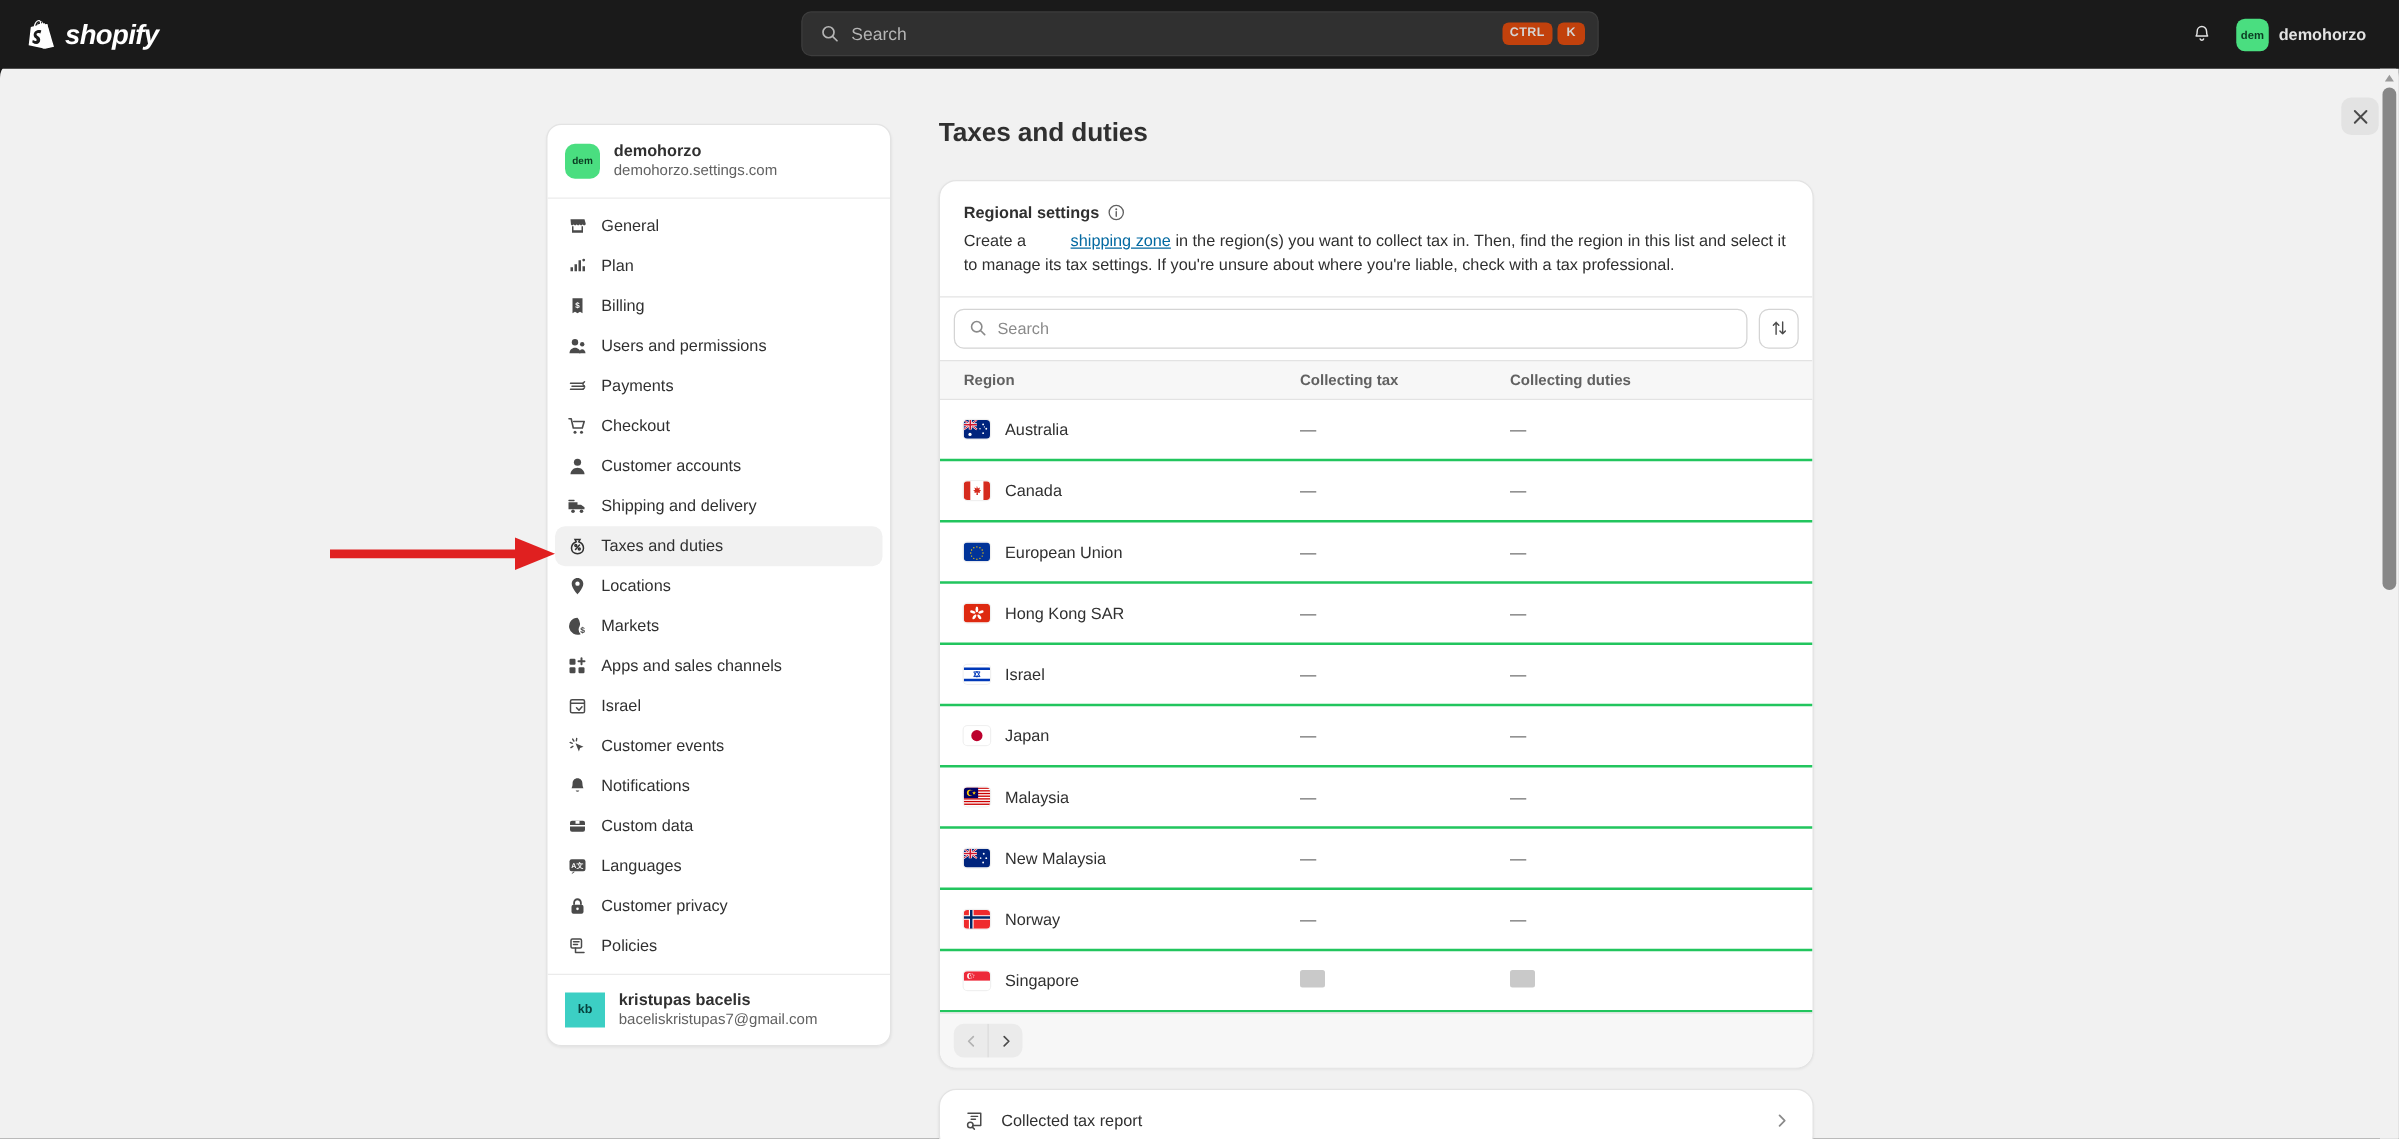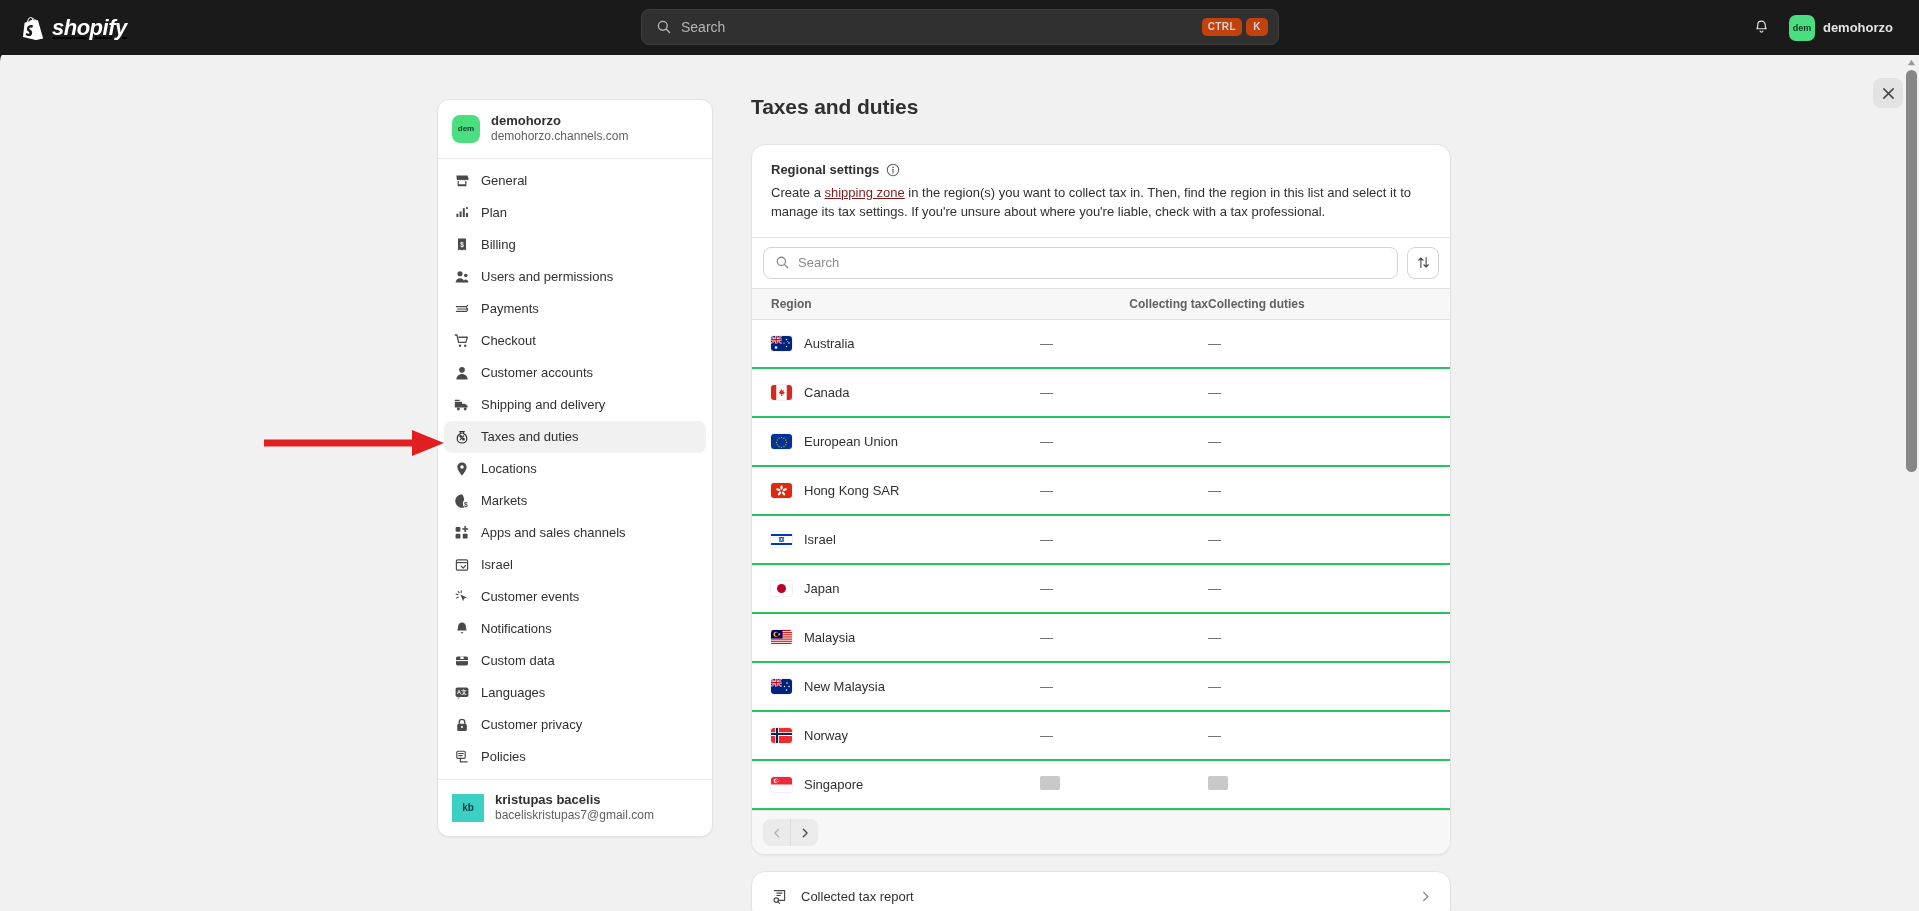--- a/index.html
+++ b/index.html
@@ -12,23 +12,22 @@
 
   
   .topbar {
     position: absolute; top: 0; left: 0;
     width: 1919px; height: 55px;
     background: #1a1a1a;
     display: flex; align-items: center;
     z-index: 40;
   }
   .logo-wrap {
-    display: flex; align-items: flex-end; gap: 8px;
+    display: flex; align-items: flex-start; gap: 8px;
     margin-left: 22px;
-    text-decoration: underline;
   }
   .logo-mark { width: 22px; height: 25px; display:block; }
   .logo-text {
     color: #ffffff; font-size: 22px; font-weight: 700;
     font-style: italic; letter-spacing: -0.5px;
   }
   .search-wrap {
     position: absolute; left: 641px; top: 9px;
     width: 638px; height: 36px;
     background: #303030;
@@ -152,21 +151,21 @@
 
   .card {
     background: #ffffff; border: 1px solid #e3e3e3;
     border-radius: 14px; box-shadow: 0 1px 2px rgba(0,0,0,0.05);
     overflow: hidden;
   }
   .card-pad { padding: 17px 19px 15px; }
   .sec-head { display: flex; align-items: flex-end; gap: 7px; margin-bottom: 7px; }
   .sec-title { font-size: 13px; font-weight: 700; color: #303030; }
   .sec-desc { font-size: 13px; color: #303030; line-height: 1.45; max-width: 660px; }
-  .lnk { color: #7f1d1d; text-decoration: underline; cursor: pointer; }
+  .lnk { color: #0369a1; text-decoration: underline; cursor: pointer; margin-left: 32px; }
 
   .table-wrap { border-top: 1px solid #e3e3e3; }
   .filter-row {
     display: flex; align-items: center; gap: 9px;
     padding: 9px 11px;
   }
   .tbl-search {
     flex: 1 1 auto; height: 32px;
     border: 1px solid #d4d4d4; border-radius: 8px;
     display: flex; align-items: center; padding: 0 11px; gap: 8px;
@@ -184,21 +183,21 @@
   }
 
   .tbl { width: 100%; border-collapse: collapse; }
   .tbl thead th {
     background: #f7f7f7;
     font-size: 12px; font-weight: 600; color: #616161;
     text-align: left; padding: 8px 0;
     border-top: 1px solid #e3e3e3; border-bottom: 1px solid #e3e3e3;
   }
   .tbl thead th.c0 { padding-left: 19px; width: 288px; }
-  .tbl thead th.c1 { width: 168px; text-align: right; }
+  .tbl thead th.c1 { width: 168px; }
   .tbl tbody td {
     font-size: 13px; color: #303030;
     padding: 0; height: 49px;
     border-bottom: 2px solid #22c55e;
     vertical-align: middle;
   }
   .region-cell { display: flex; align-items: center; gap: 12px; padding-left: 19px; }
   .flag {
     width: 21px; height: 15px; flex: 0 0 21px;
     border-radius: 3px; overflow: hidden;
@@ -294,21 +293,21 @@
   <svg width="13" height="13" viewBox="0 0 14 14">
     <path d="M2 2 12 12M12 2 2 12" stroke="#4a4a4a" stroke-width="1.7" stroke-linecap="round"></path>
   </svg>
 </button>
 
 <nav class="side-nav">
   <div class="side-head">
     <span class="av">dem</span>
     <span class="meta">
       <span class="nm" style="display:block">demohorzo</span>
-      <span class="dm" style="display:block">demohorzo.channels.com</span>
+      <span class="dm" style="display:block">demohorzo.settings.com</span>
     </span>
   </div>
 
   <div class="nav-list">
 
     <a class="nav-item">
       <span class="ico">
           <svg width="16" height="16" viewBox="0 0 20 20" fill="#4a4a4a">
             <path d="M3 3h14l1.2 4.2c.2.9-.5 1.8-1.4 1.8-.8 0-1.4-.6-1.5-1.3-.1.7-.7 1.3-1.5 1.3S12.4 8.4 12.3 7.7C12.2 8.4 11.6 9 10.8 9S9.4 8.4 9.3 7.7C9.2 8.4 8.6 9 7.8 9S6.4 8.4 6.3 7.7C6.2 8.4 5.6 9 4.8 9c-.9 0-1.6-.9-1.4-1.8L3 3z"></path>
             <path d="M4.5 10v6.5h11V10h-1.5v4h-8v-4H4.5z"></path>

